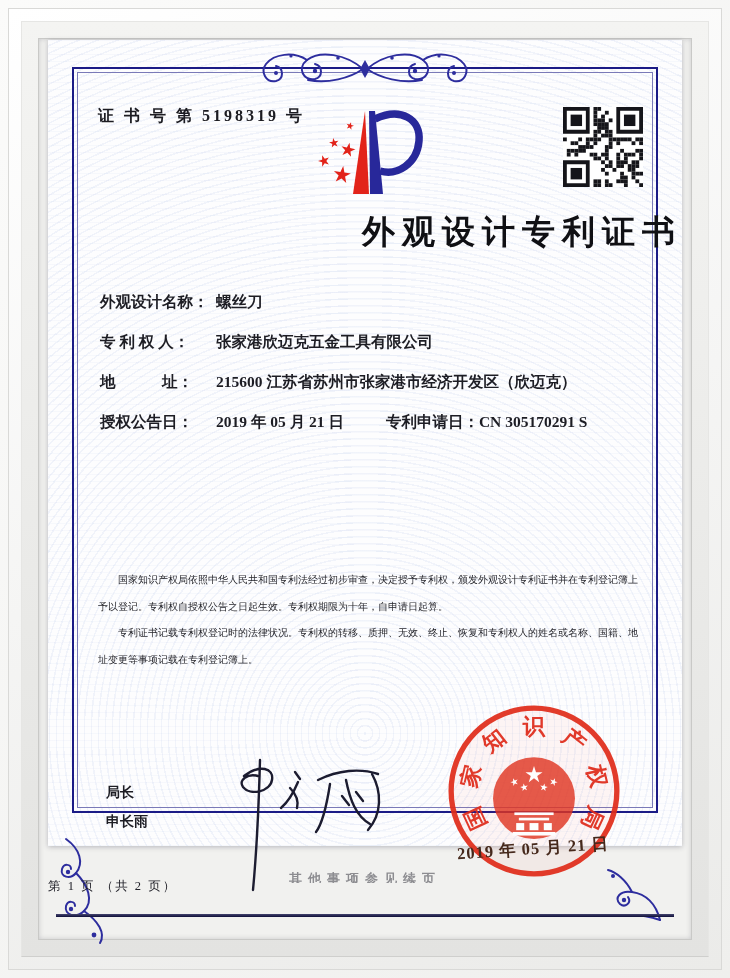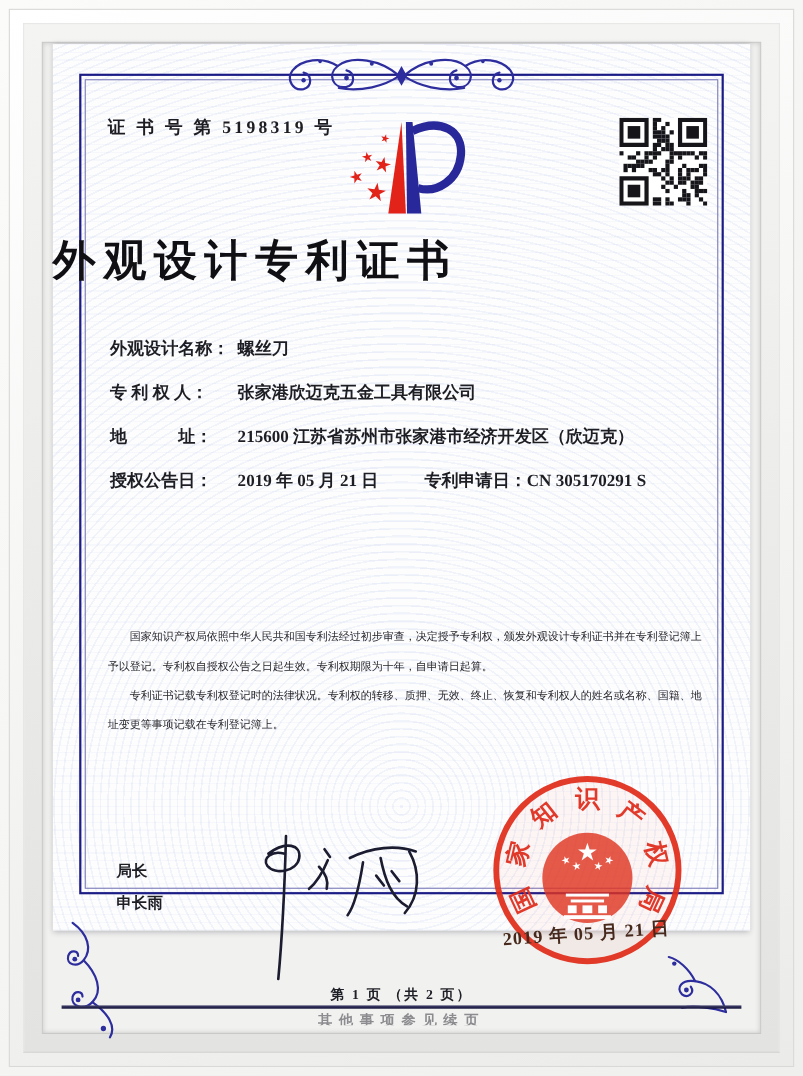--- a/index.html
+++ b/index.html
@@ -25,42 +25,42 @@
   .border-outer{position:absolute;left:24px;top:27px;right:24px;bottom:33px;border:2.5px solid #1b1b86;}
   .border-inner{position:absolute;left:3px;top:3px;right:3px;bottom:3px;border:1px solid #7a7ab8;}
   
   .orn-top{position:absolute;left:50%;top:6px;transform:translateX(-50%);width:214px;height:46px;}
   .orn-bl{position:absolute;left:6px;top:795px;width:62px;height:112px;}
   .orn-br{position:absolute;left:556px;top:824px;width:62px;height:60px;transform:scaleX(-1);}
   
   .cert-no{position:absolute;left:50px;top:66px;font-size:16px;font-weight:600;letter-spacing:3px;color:#1c1c22;}
   .logo{position:absolute;left:255px;top:60px;width:130px;height:108px;}
   .qr{position:absolute;left:515px;top:67px;width:80px;height:80px;}
-  .title{position:absolute;left:0;top:170px;width:100%;text-align:left;
-    font-size:39px;font-weight:bold;letter-spacing:7px;color:#101014;}
+  .title{position:absolute;left:0;top:170px;width:100%;text-align:right;
+    font-size:33px;font-weight:bold;letter-spacing:7px;color:#101014;}
   
   .fields{position:absolute;left:52px;top:250px;right:38px;font-size:15.5px;font-weight:600;color:#1d1d24;}
   .frow{height:40px;line-height:23px;white-space:nowrap;}
-  .frow .lbl{display:inline-block;min-width:116px;margin-top:16px;}
+  .frow .lbl{display:inline-block;min-width:116px;}
   .frow .second{margin-left:42px;}
   
   .paras{position:absolute;left:50px;top:527px;right:44px;font-size:10px;line-height:26.5px;
     color:#26262c;text-align:justify;font-weight:500;}
   .paras p{margin:0;text-indent:2em;}
   
   .director{position:absolute;left:58px;top:738px;font-size:14px;font-weight:600;color:#1d1d24;line-height:29px;}
   .signature{position:absolute;left:162px;top:708px;width:180px;height:150px;}
   .seal{position:absolute;left:388px;top:653px;width:196px;height:196px;opacity:.93;}
   .seal-date{position:absolute;left:390px;top:798px;width:190px;text-align:center;
     font-size:16.5px;font-weight:bold;color:#46291c;letter-spacing:1px;transform:rotate(-4deg);}
-  .page-footer{position:absolute;left:0;top:856px;width:100%;text-align:center;
-    font-size:12.5px;font-weight:700;letter-spacing:2px;color:#202028;}
+  .page-footer{position:absolute;left:0;top:838px;width:100%;text-align:left;
+    font-size:12.5px;font-weight:400;letter-spacing:2px;color:#202028;}
   .page-edge{position:absolute;left:8px;top:874px;width:618px;height:3px;
     background:linear-gradient(180deg,#44446e,#0f0f38);}
-  .next-page{position:absolute;left:0;top:879px;width:100%;height:13px;overflow:hidden;
+  .next-page{position:absolute;left:0;top:830px;width:100%;height:13px;overflow:hidden;
     text-align:center;font-size:13px;letter-spacing:6px;color:#4a4a52;
     filter:blur(.7px);opacity:.6;font-weight:600;}
 </style>
 </head>
 <body>
 
 <div class="frame-a"></div>
 <div class="frame-b"></div>
 <div class="frame-c"></div>
 <div class="frame-d"></div>

